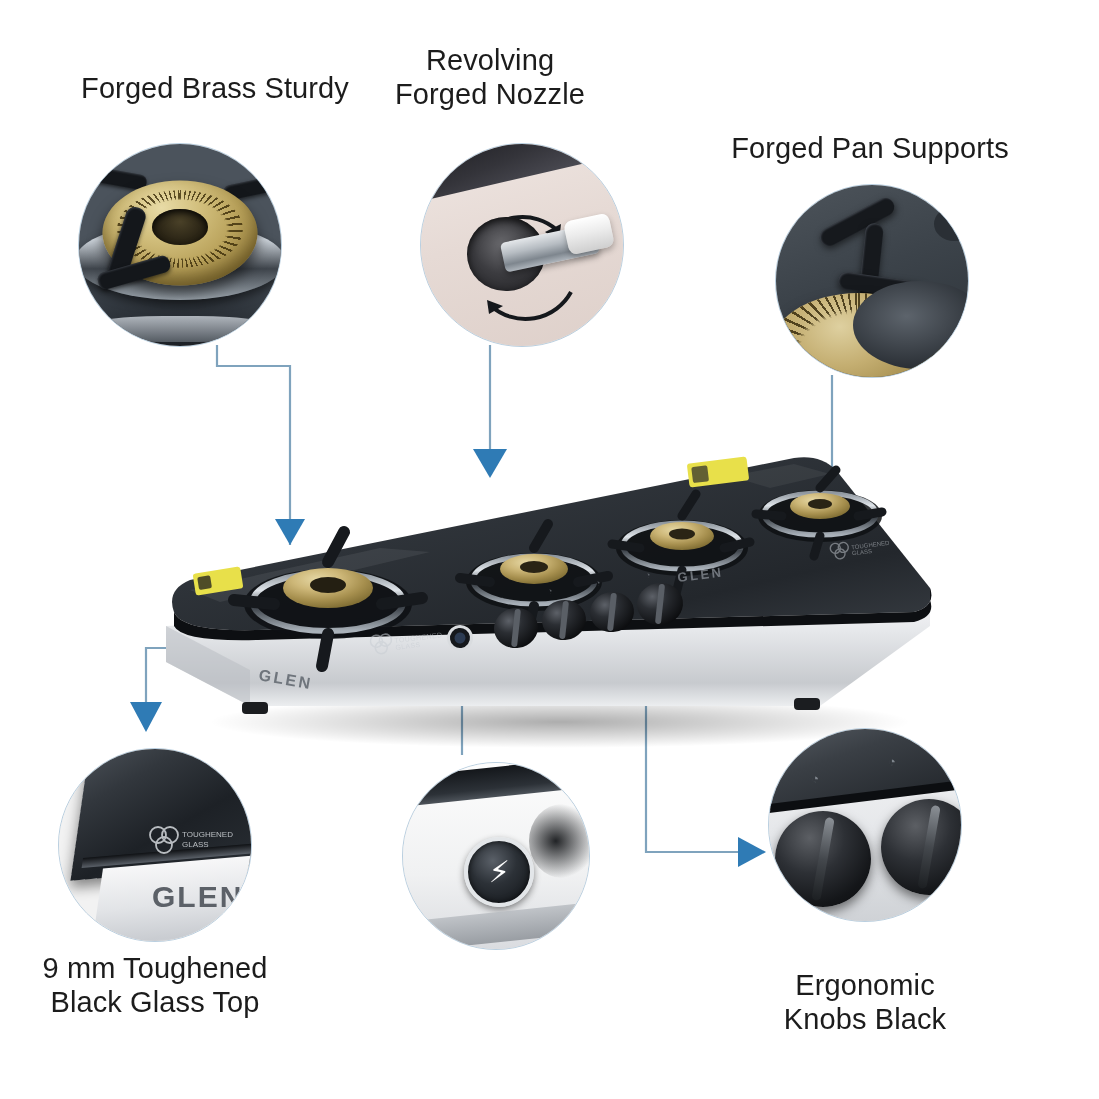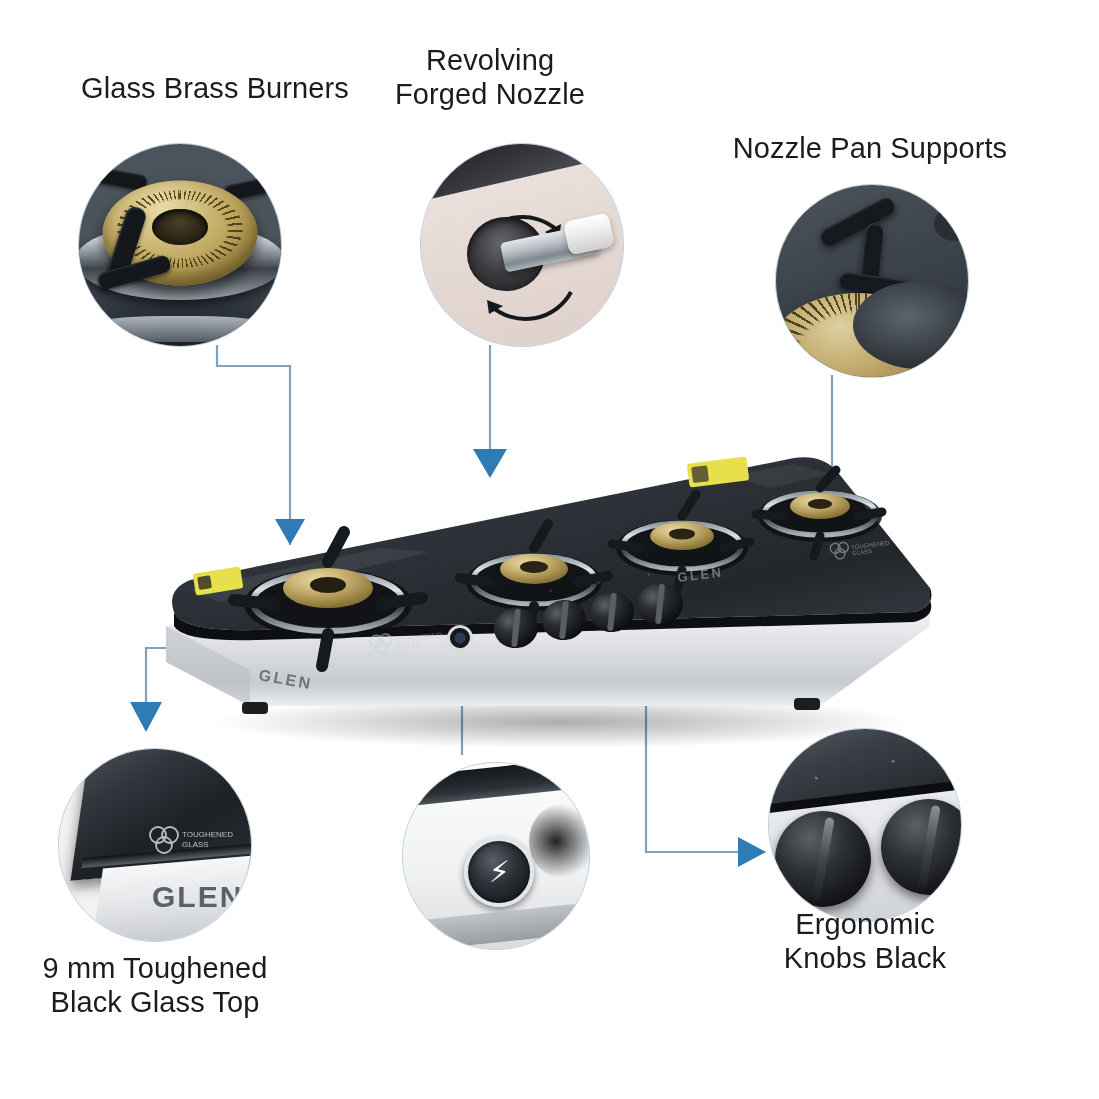--- a/index.html
+++ b/index.html
@@ -382,21 +382,21 @@
 
       <g fill="#8d939a" opacity=".55" font-size="8" font-family="Liberation Sans, sans-serif">
         <text x="370" y="172" transform="rotate(-8 370 172)">◔</text>
         <text x="418" y="164" transform="rotate(-8 418 164)">◔</text>
         <text x="466" y="156" transform="rotate(-8 466 156)">◔</text>
         <text x="516" y="148" transform="rotate(-8 516 148)">◔</text>
       </g>
     </svg>
   </div>
 
-  <div class="flabel" style="left:30px;top:72px;width:370px;">Glass Brass Burners</div>
+  <div class="flabel" style="left:30px;top:72px;width:370px;">Forged Brass Sturdy</div>
 
   <div class="callout cal-burner" style="left:78px;top:143px;width:202px;height:202px;">
     <div class="inner">
       <div class="grate-arm" style="left:2px;top:26px;width:66px;height:15px;transform:rotate(10deg);"></div>
       <div class="grate-arm" style="right:-4px;top:36px;width:62px;height:15px;transform:rotate(-12deg);"></div>
       <div class="pan-ring"></div>
       <div class="bz-ring brass-body" style="margin-top:-12px;"></div>
       <div class="bz-ring brass-dots" style="margin-top:-16px;"></div>
       <div class="bz-ring brass-hole" style="margin-top:-18px;"></div>
       <div class="grate-arm" style="left:38px;top:62px;width:20px;height:74px;transform:rotate(18deg);border-radius:9px;"></div>
@@ -417,21 +417,21 @@
         <polygon points="112,32 96,40 110,50" fill="#15181c"></polygon>
         <path d="M122 100 A52 52 0 0 1 42 114" fill="none" stroke="#15181c" stroke-width="4"></path>
         <polygon points="38,108 54,114 40,122" fill="#15181c"></polygon>
       </svg>
       <div class="nz-socket"></div>
       <div class="nz-body"></div>
       <div class="nz-tip"></div>
     </div>
   </div>
 
-  <div class="flabel" style="left:700px;top:132px;width:340px;">Nozzle Pan Supports</div>
+  <div class="flabel" style="left:700px;top:132px;width:340px;">Forged Pan Supports</div>
 
   <div class="callout cal-pan" style="left:775px;top:184px;width:192px;height:192px;">
     <div class="inner">
       <div style="position:absolute;right:-6px;top:22px;width:40px;height:34px;border-radius:50%;background:#2a2f35;"></div>
       <div class="ps-arm" style="left:40px;top:28px;width:82px;height:18px;transform:rotate(-28deg);"></div>
       <div class="ps-arm" style="left:86px;top:38px;width:18px;height:78px;transform:rotate(6deg);"></div>
       <div class="ps-arm" style="left:62px;top:92px;width:88px;height:17px;transform:rotate(8deg);"></div>
       <div class="ps-brass"></div>
       <div class="ps-dots"></div>
       <div style="position:absolute;right:-10%;top:50%;width:70%;height:46%;border-radius:50%;
@@ -478,16 +478,16 @@
       <div class="kb-mark" style="left:62%;top:13%;">◔</div>
       <div class="kb-knob" style="left:6px;top:82px;">
         <div class="kb-point"></div>
       </div>
       <div class="kb-knob" style="left:112px;top:70px;">
         <div class="kb-point"></div>
       </div>
     </div>
   </div>
 
-  <div class="flabel" style="left:735px;top:908px;width:260px;">Ergonomic
+  <div class="flabel" style="left:735px;top:969px;width:260px;">Ergonomic
 Knobs Black</div>
 
 </div>
 
 </body></html>

